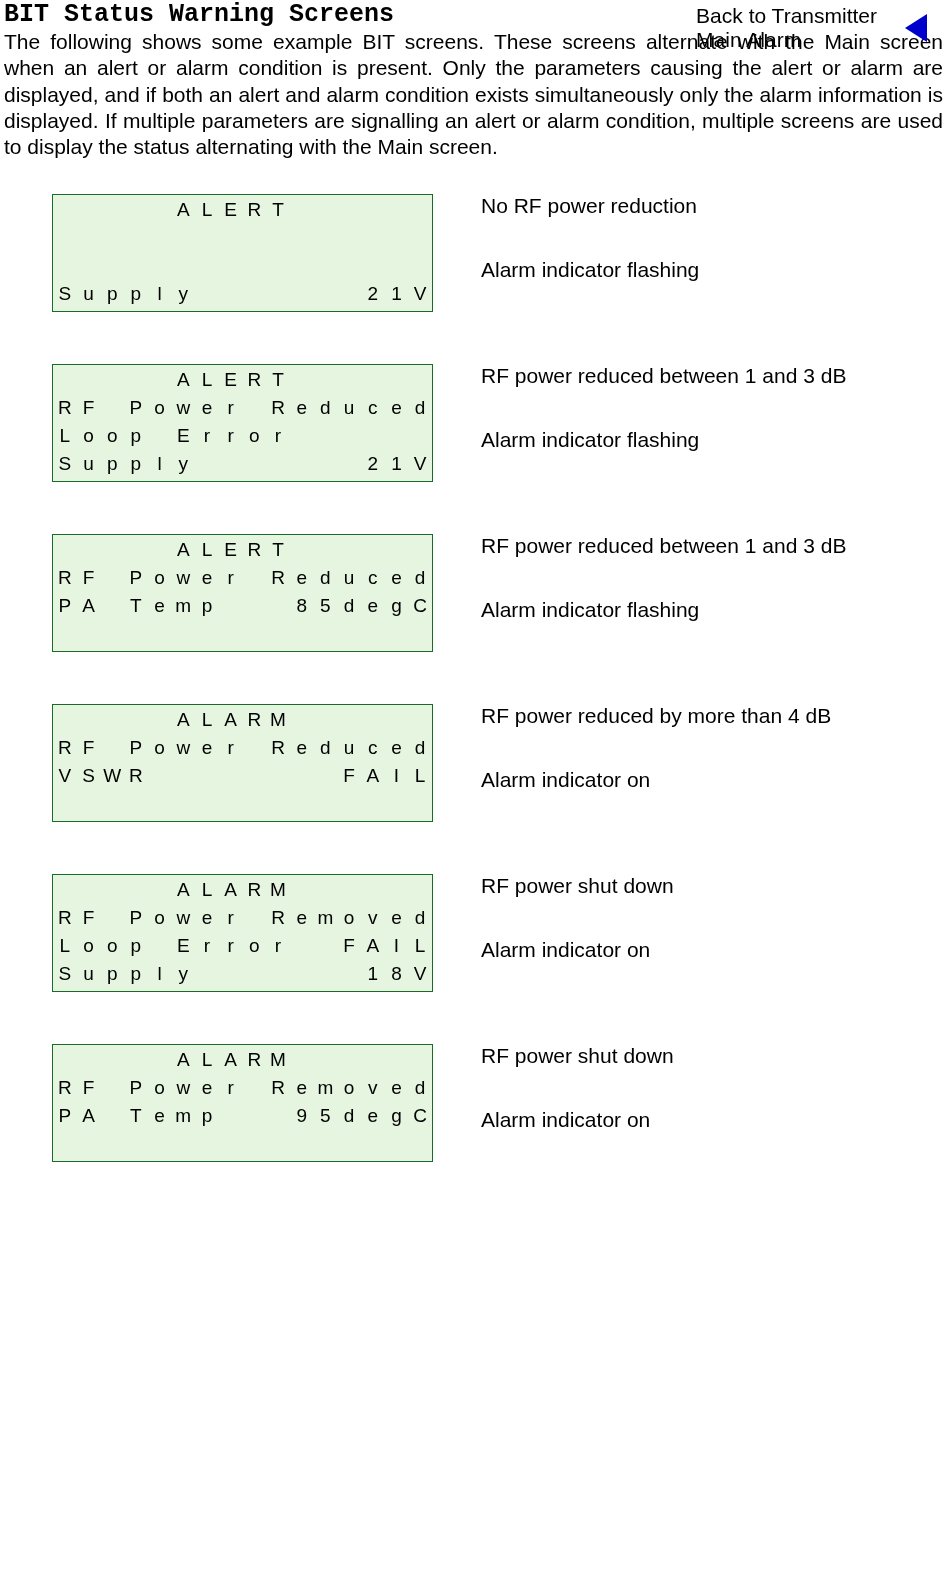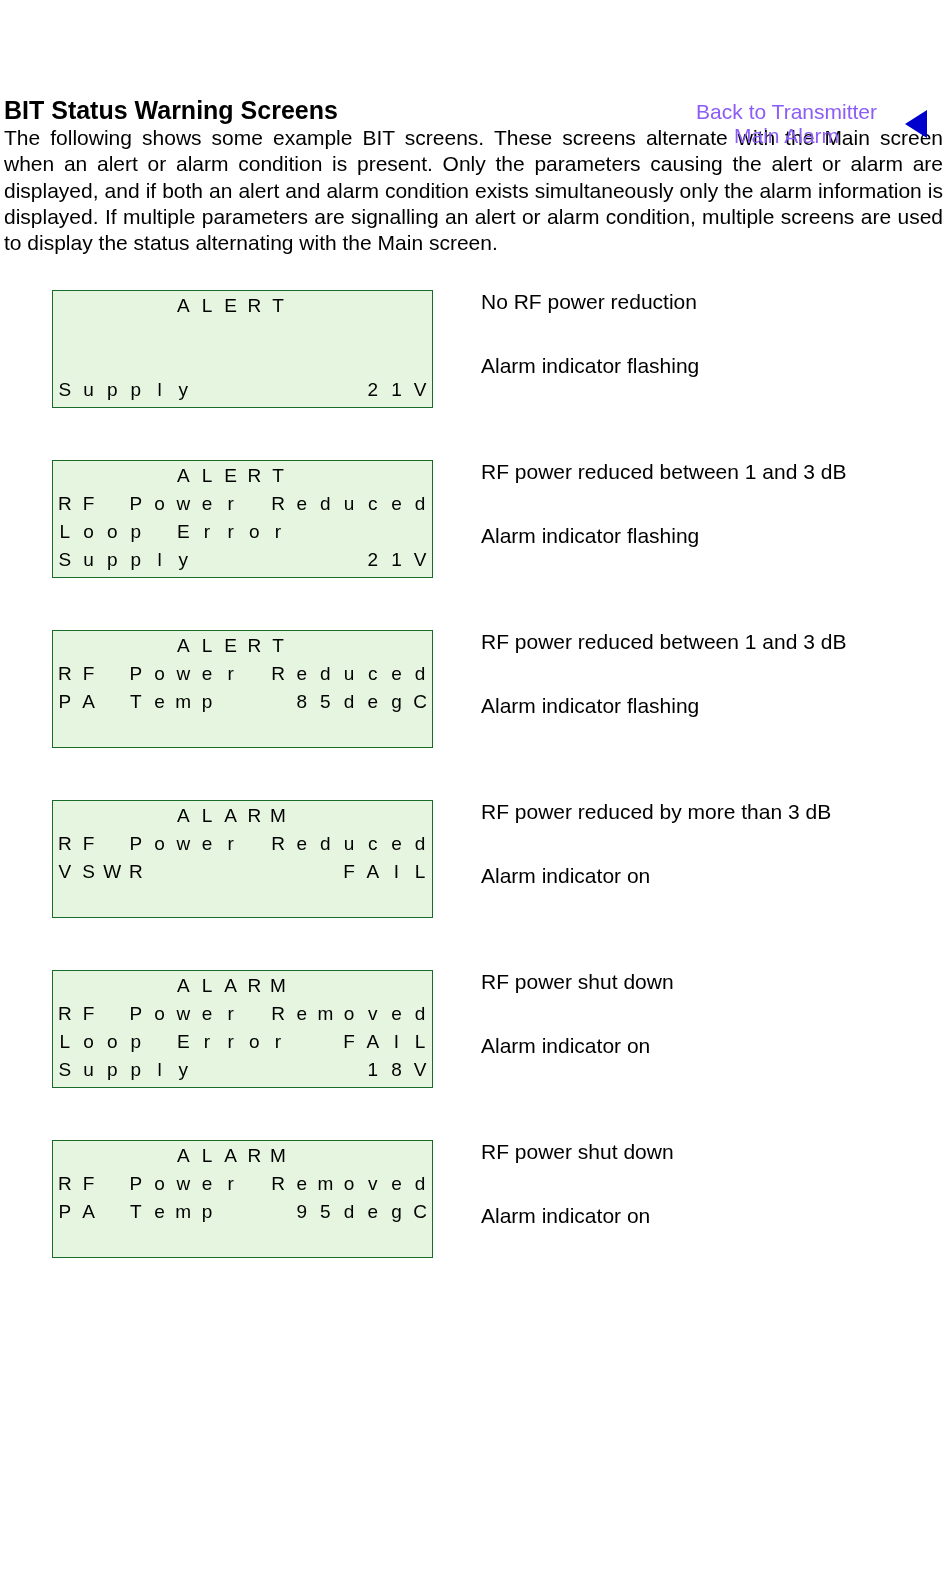--- a/index.html
+++ b/index.html
@@ -1,20 +1,20 @@
 <!DOCTYPE html>
 <html><head>
 <meta charset="utf-8">
 <style>
   html,body{margin:0;padding:0;background:#ffffff;font-family:Arial,Helvetica,sans-serif;color:#000;}
   .page{width:947px;height:1594px;position:relative;box-sizing:border-box;padding:0 4px;}
   .top-link-area{position:absolute;top:4px;right:20px;display:flex;align-items:center;}
-  .top-link{color:#8b5cf6;font-size:21px;line-height:1.15;font-family:Arial;text-align:center;}
+  .top-link{color:#000000;font-size:21px;line-height:1.15;font-family:Arial;}
   .back-arrow{width:0;height:0;border-top:14px solid transparent;border-bottom:14px solid transparent;border-right:22px solid #0000cc;margin-left:28px;}
-  .heading{font-family:Liberation Sans, sans-serif;font-weight:bold;font-size:25px;margin-top:96px;}
+  .heading{font-family:Liberation Mono, monospace;font-weight:bold;font-size:25px;}
   .intro{font-family:Arial;font-size:21px;line-height:1.25;text-align:justify;margin-top:0;}
   .examples{margin-top:34px;}
   .example-row{display:flex;align-items:flex-start;margin-bottom:52px;}
   .lcd{width:381px;height:118px;margin-left:48px;border:1px solid #1a6a2a;background:#e6f5e0;box-sizing:border-box;position:relative;font-family:Arial,Helvetica,sans-serif;}
   .lcd-line{position:absolute;left:0;right:0;display:grid;grid-template-columns:repeat(16,1fr);}
   .lcd-line.l0{top:2px;}
   .lcd-line.l1{top:30px;}
   .lcd-line.l2{top:58px;}
   .lcd-line.l3{top:86px;}
   .cell{text-align:center;font-size:19px;line-height:25px;color:#000;}
@@ -347,21 +347,21 @@
             <div class="cell">&nbsp;</div>
             <div class="cell">&nbsp;</div>
             <div class="cell">&nbsp;</div>
             <div class="cell">&nbsp;</div>
             <div class="cell">&nbsp;</div>
             <div class="cell">&nbsp;</div>
             <div class="cell">&nbsp;</div>
           </div>
         </div>
         <div class="notes">
-          <div class="note-top">RF power reduced by more than 3 dB</div>
+          <div class="note-top">RF power reduced by more than 4 dB</div>
           <div class="note-bottom">Alarm indicator on</div>
         </div>
       </div>
       <div class="example-row">
         <div class="lcd">
           <div class="lcd-line l0">
             <div class="cell">&nbsp;</div>
             <div class="cell">&nbsp;</div>
             <div class="cell">&nbsp;</div>
             <div class="cell">&nbsp;</div>

